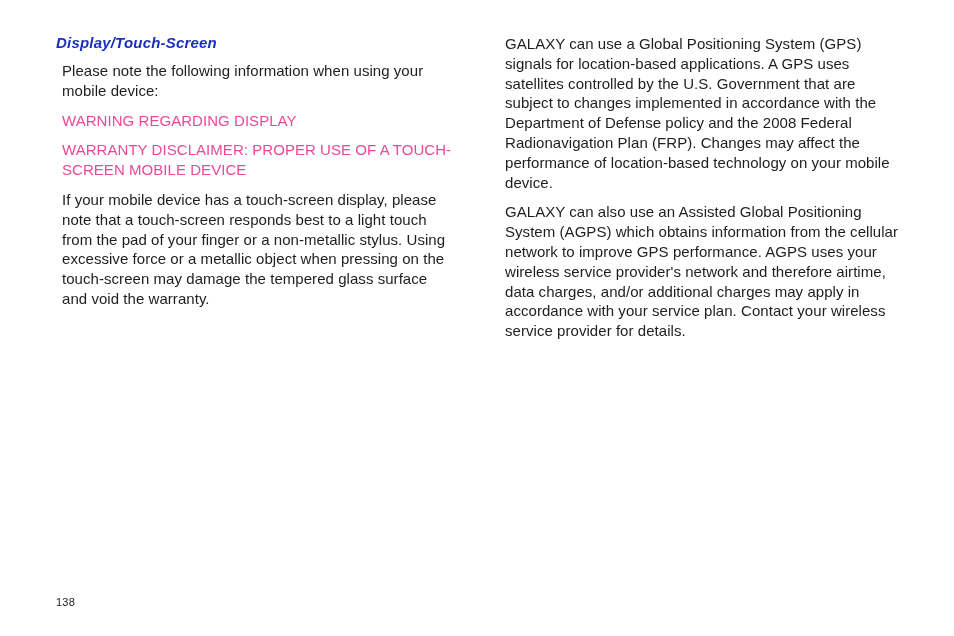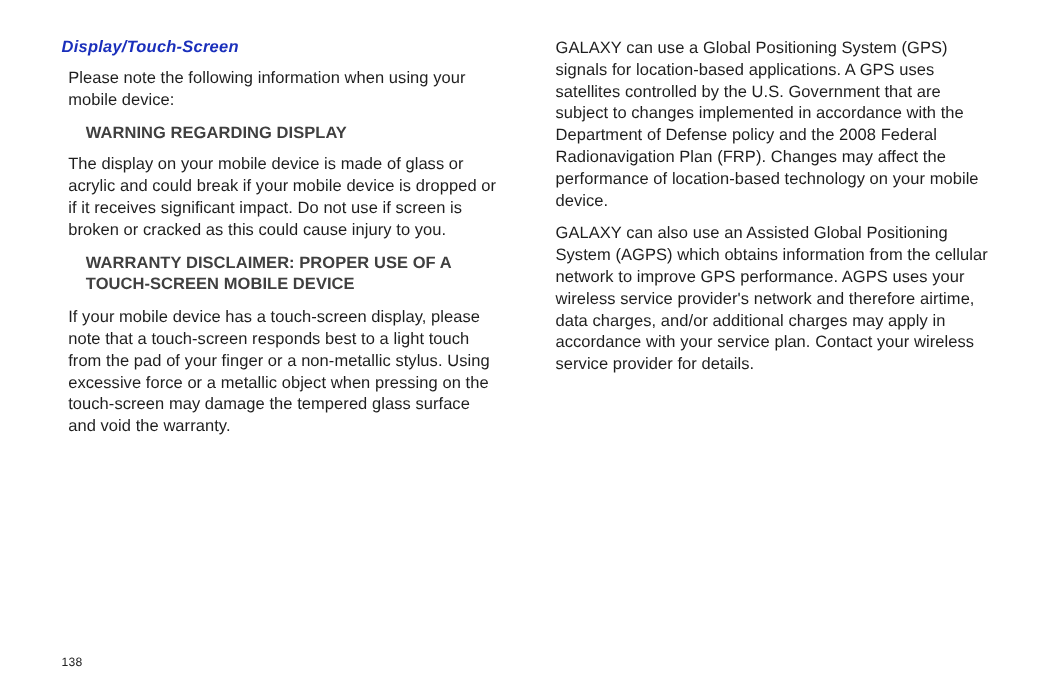--- a/index.html
+++ b/index.html
@@ -26,46 +26,45 @@
   }
   .para {
     color: #1e1e1e;
     font-size: 15px;
     line-height: 1.32;
     margin: 0 0 10px 6px;
     font-weight: 400;
     letter-spacing: 0.05px;
   }
   .bold-sub {
-    color: #404040;
+    color: #ec4899;
     font-size: 15px;
-    font-weight: 700;
+    font-weight: 400;
     line-height: 1.32;
-    margin: 0 0 10px 22px;
+    margin: 0 0 10px 6px;
     letter-spacing: 0.05px;
   }
   .page-num {
     position: absolute;
     left: 56px;
     bottom: 28px;
     font-size: 11px;
     color: #222;
     letter-spacing: 0.2px;
   }
 </style>
 </head>
 <body>
 
 <div class="page">
 
   <div class="col">
     <div class="section-title">Display/Touch-Screen</div>
     <p class="para">Please note the following information when using your mobile device:</p>
     <p class="bold-sub">WARNING REGARDING DISPLAY</p>
-    <p class="para">The display on your mobile device is made of glass or acrylic and could break if your mobile device is dropped or if it receives significant impact.  Do not use if screen is broken or cracked as this could cause injury to you.</p>
     <p class="bold-sub">WARRANTY DISCLAIMER: PROPER USE OF A TOUCH-SCREEN MOBILE DEVICE</p>
     <p class="para">If your mobile device has a touch-screen display, please note that a touch-screen responds best to a light touch from the pad of your finger or a non-metallic stylus.  Using excessive force or a metallic object when pressing on the touch-screen may damage the tempered glass surface and void the warranty.</p>
   </div>
 
   <div class="col">
     <p class="para">GALAXY can use a Global Positioning System (GPS) signals for location-based applications.  A GPS uses satellites controlled by the U.S. Government that are subject to changes implemented in accordance with the Department of Defense policy and the 2008 Federal Radionavigation Plan (FRP).  Changes may affect the performance of location-based technology on your mobile device.</p>
     <p class="para">GALAXY can also use an Assisted Global Positioning System (AGPS) which obtains information from the cellular network to improve GPS performance.  AGPS uses your wireless service provider's network and therefore airtime, data charges, and/or additional charges may apply in accordance with your service plan.  Contact your wireless service provider for details.</p>
   </div>
 
   <div class="page-num">138</div>

